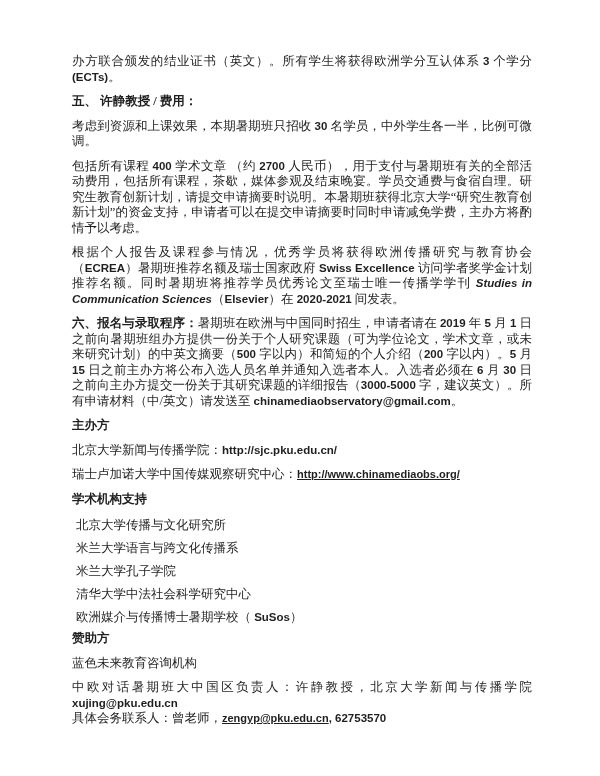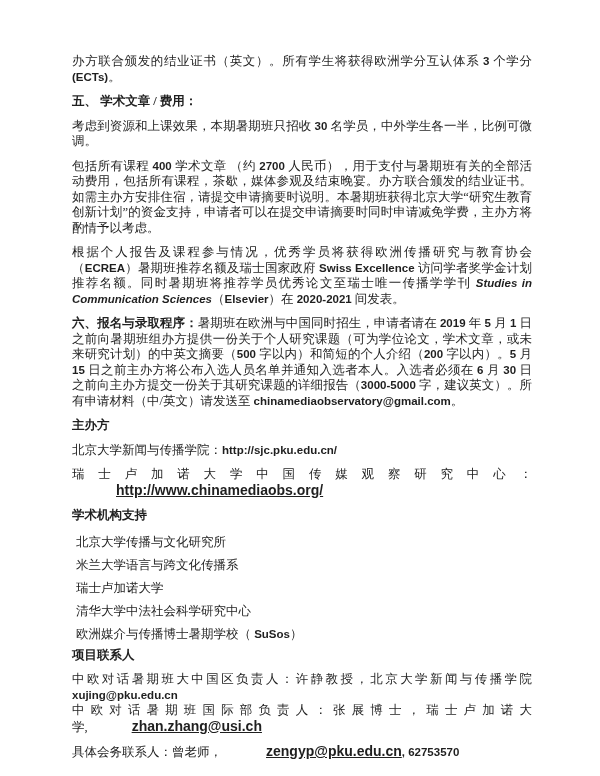--- a/index.html
+++ b/index.html
@@ -43,45 +43,44 @@
   }
   .rib {
     font-family: "Liberation Sans", "DejaVu Sans", sans-serif;
     font-weight: bold;
     font-style: italic;
     font-size: 11.5px;
   }
   a.rub {
     font-family: "Liberation Sans", "DejaVu Sans", sans-serif;
     font-weight: bold;
-    font-size: 14px;
+    font-size: 11px;
     text-decoration: underline;
     color: #1f1f1f;
     cursor: pointer;
-    margin-left: 44px;
   }
 </style>
 </head>
 <body>
 
 <div class="page">
   <main>
       <p class="blk"><span class="rn">办方联合颁发的结业证书（英文）。所有学生将获得欧洲学分互认体系 </span><span class="rlb">3</span><span class="rn"> 个学分</span><span class="rlb">(ECTs)</span><span class="rn">。</span></p>
-      <h3 class="blk"><span class="rb">五、 学术文章 / 费用：</span></h3>
+      <h3 class="blk"><span class="rb">五、 许静教授 / 费用：</span></h3>
       <p class="blk"><span class="rn">考虑到资源和上课效果，本期暑期班只招收 </span><span class="rlb">30</span><span class="rn"> 名学员，中外学生各一半，比例可微调。</span></p>
-      <p class="blk"><span class="rn">包括所有课程 </span><span class="rlb">400</span><span class="rn"> 学术文章 （约 </span><span class="rlb">2700</span><span class="rn"> 人民币），用于支付与暑期班有关的全部活动费用，包括所有课程，茶歇，媒体参观及结束晚宴。办方联合颁发的结业证书。如需主办方安排住宿，请提交申请摘要时说明。本暑期班获得北京大学“研究生教育创新计划”的资金支持，申请者可以在提交申请摘要时同时申请减免学费，主办方将酌情予以考虑。</span></p>
+      <p class="blk"><span class="rn">包括所有课程 </span><span class="rlb">400</span><span class="rn"> 学术文章 （约 </span><span class="rlb">2700</span><span class="rn"> 人民币），用于支付与暑期班有关的全部活动费用，包括所有课程，茶歇，媒体参观及结束晚宴。学员交通费与食宿自理。研究生教育创新计划，请提交申请摘要时说明。本暑期班获得北京大学“研究生教育创新计划”的资金支持，申请者可以在提交申请摘要时同时申请减免学费，主办方将酌情予以考虑。</span></p>
       <p class="blk"><span class="rn">根据个人报告及课程参与情况，优秀学员将获得欧洲传播研究与教育协会（</span><span class="rlb">ECREA</span><span class="rn">）暑期班推荐名额及瑞士国家政府 </span><span class="rlb">Swiss Excellence</span><span class="rn"> 访问学者奖学金计划推荐名额。同时暑期班将推荐学员优秀论文至瑞士唯一传播学学刊 </span><span class="rib">Studies in Communication Sciences</span><span class="rn">（</span><span class="rlb">Elsevier</span><span class="rn">）在 </span><span class="rlb">2020-2021</span><span class="rn"> 间发表。</span></p>
       <p class="blk"><span class="rb">六、报名与录取程序：</span><span class="rn">暑期班在欧洲与中国同时招生，申请者请在 </span><span class="rlb">2019</span><span class="rn"> 年 </span><span class="rlb">5</span><span class="rn"> 月 </span><span class="rlb">1</span><span class="rn"> 日之前向暑期班组办方提供一份关于个人研究课题（可为学位论文，学术文章，或未来研究计划）的中英文摘要（</span><span class="rlb">500</span><span class="rn"> 字以内）和简短的个人介绍（</span><span class="rlb">200</span><span class="rn"> 字以内）。</span><span class="rlb">5</span><span class="rn"> 月 </span><span class="rlb">15</span><span class="rn"> 日之前主办方将公布入选人员名单并通知入选者本人。入选者必须在 </span><span class="rlb">6</span><span class="rn"> 月 </span><span class="rlb">30</span><span class="rn"> 日之前向主办方提交一份关于其研究课题的详细报告（</span><span class="rlb">3000-5000</span><span class="rn"> 字，建议英文）。所有申请材料（中/英文）请发送至 </span><span class="rlb">chinamediaobservatory@gmail.com</span><span class="rn">。</span></p>
       <h3 class="blk"><span class="rb">主办方</span></h3>
       <p class="blk"><span class="rn">北京大学新闻与传播学院：</span><span class="rlb">http://sjc.pku.edu.cn/</span></p>
       <p class="blk"><span class="rn">瑞士卢加诺大学中国传媒观察研究中心：</span><a class="rub">http://www.chinamediaobs.org/</a></p>
       <h3 class="blk"><span class="rb">学术机构支持</span></h3>
       <p class="blk list-item"><span class="rn">北京大学传播与文化研究所</span></p>
       <p class="blk list-item"><span class="rn">米兰大学语言与跨文化传播系</span></p>
-      <p class="blk list-item"><span class="rn">瑞士卢加诺大学</span></p>
+      <p class="blk list-item"><span class="rn">米兰大学孔子学院</span></p>
       <p class="blk list-item"><span class="rn">清华大学中法社会科学研究中心</span></p>
       <p class="blk list-item"><span class="rn">欧洲媒介与传播博士暑期学校（ </span><span class="rlb">SuSos</span><span class="rn">）</span></p>
-      <h3 class="blk"><span class="rb">项目联系人</span></h3>
+      <h3 class="blk"><span class="rb">赞助方</span></h3>
+      <p class="blk"><span class="rn">蓝色未来教育咨询机构</span></p>
       <p class="blk tight"><span class="rn">中欧对话暑期班大中国区负责人：许静教授，北京大学新闻与传播学院 </span><span class="rlb">xujing@pku.edu.cn</span></p>
-      <p class="blk"><span class="rn">中欧对话暑期班国际部负责人：张展博士，瑞士卢加诺大学,</span><a class="rub">zhan.zhang@usi.ch</a></p>
       <p class="blk"><span class="rn">具体会务联系人：曾老师，</span><a class="rub">zengyp@pku.edu.cn</a><span class="rlb">, 62753570</span></p>
     </main>
 </div>
 
 </body></html>

